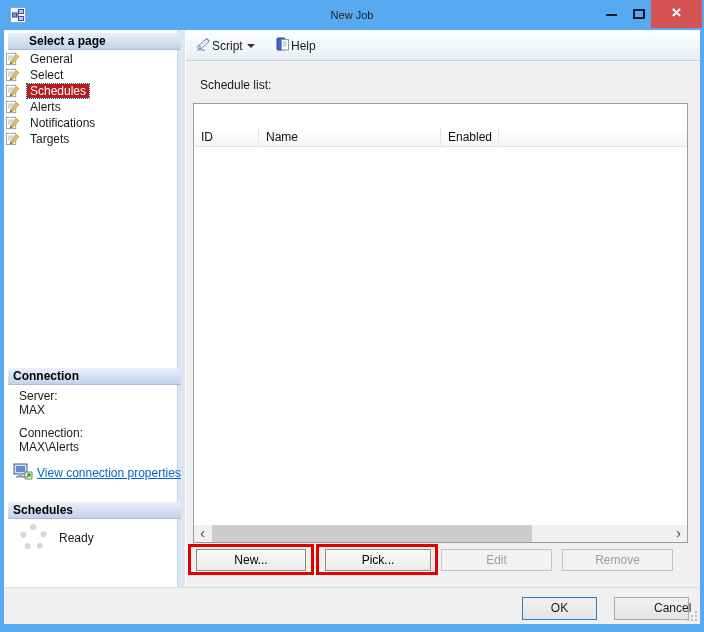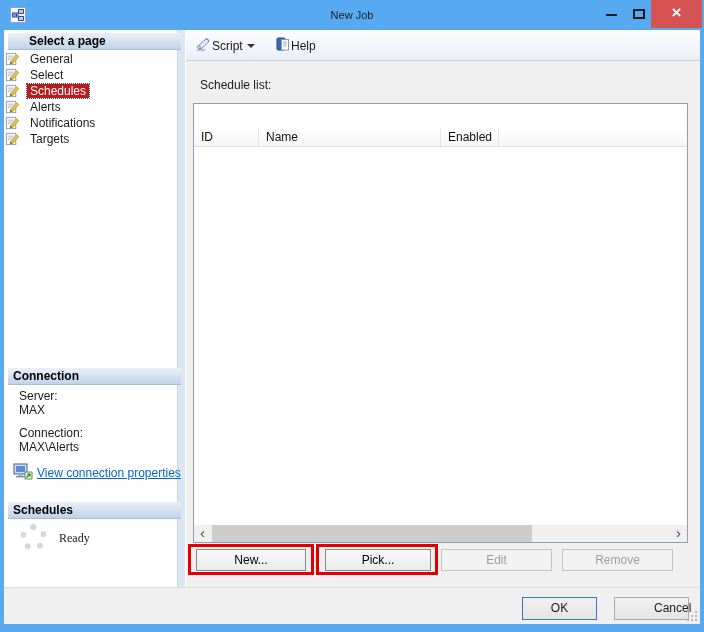--- a/index.html
+++ b/index.html
@@ -28,21 +28,21 @@
            border-bottom:1px solid #a9bcd6; }
   .h-select { top:33px;padding-left:21px; } .h-conn { top:368px; } .h-prog { top:502px; }
   .page-item { left:0; width:166px; height:16px; cursor:default; }
   .page-item .pg-ic { position:absolute; left:5px; top:0px; width:15px; height:15px; }
   .page-item .lbl { position:absolute; left:27px; top:1px; line-height:14px; padding:0 3px; white-space:nowrap; }
   .page-item.sel .lbl { background:#b91c1c; color:#fff; outline:1px dotted #17548f; }
   .txtline { left:19px; height:14px; line-height:14px; white-space:nowrap; }
   .conn-link-ic { left:13px; top:463px; width:21px; height:18px; }
   .conn-link { left:37px; top:466px; color:#0066cc; text-decoration:underline; cursor:pointer; white-space:nowrap; }
   .spinner { left:20px; top:524px; width:27px; height:27px; border:6px dotted #d7d7d7; border-radius:50%; }
-  .ready-lbl { left:59px; top:531px;font-family:Liberation Serif, serif; }
+  .ready-lbl { left:59px; top:531px; }
 
   
   .toolbar { left:186px; top:30px; width:514px; height:31px;
              background:linear-gradient(180deg,#fcfdfe 0%,#f0f4f9 70%,#e8edf5 100%);
              border-bottom:1px solid #c6d0dc; }
   .tb-btn { position:absolute; top:4px; height:23px; display:flex; align-items:center; gap:0; padding:0 5px; cursor:pointer; }
   .tb-script { left:4px; } .tb-help { left:84px; }
   .tb-lbl { color:#1a1a1a; }
   .dd-arrow { width:0; height:0; border-left:4px solid transparent; border-right:4px solid transparent; border-top:4px solid #333; margin-left:4px; }
   .main-bg { left:186px; top:61px; width:514px; height:526px; background:#f0f0f0; }

